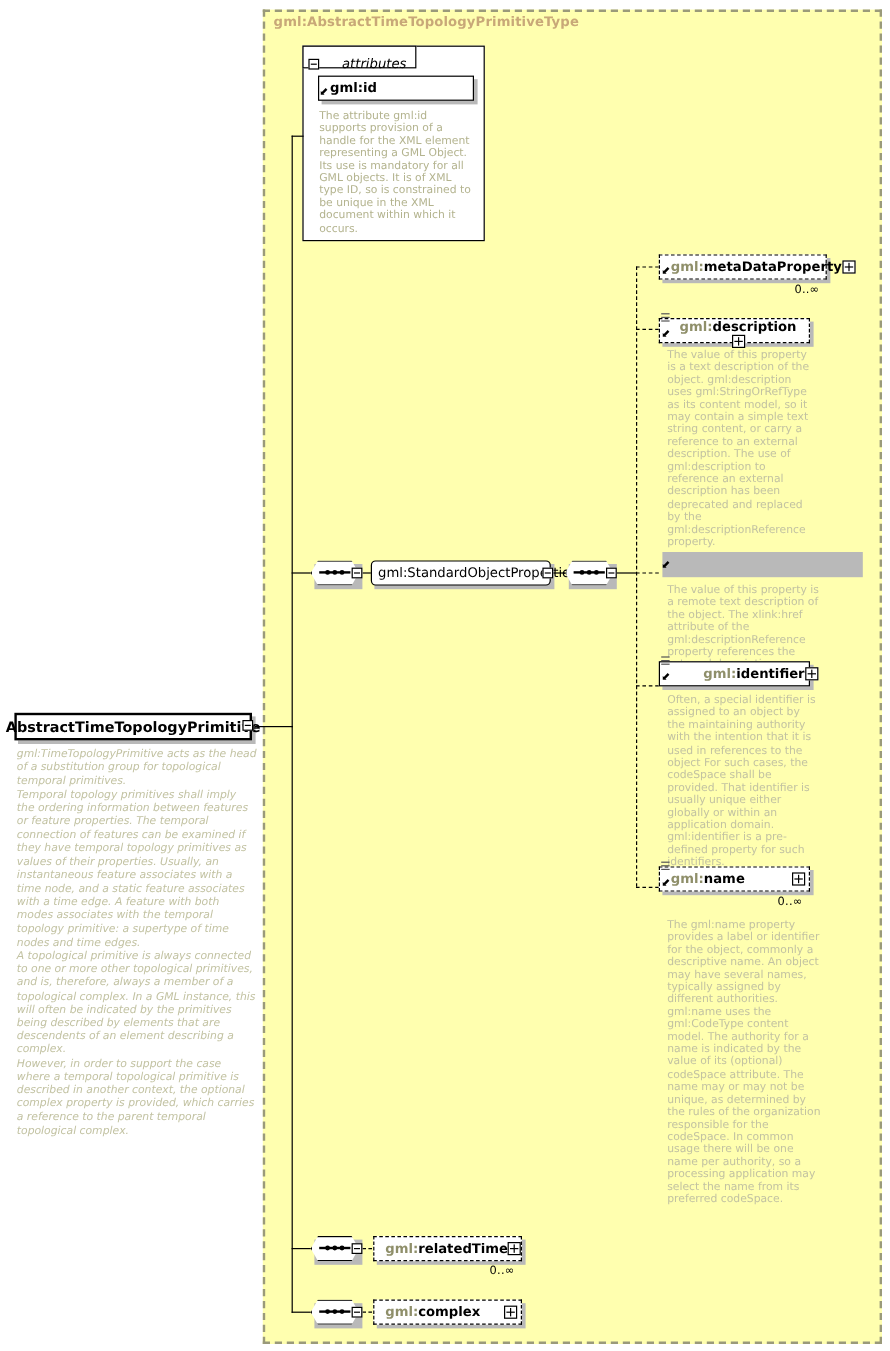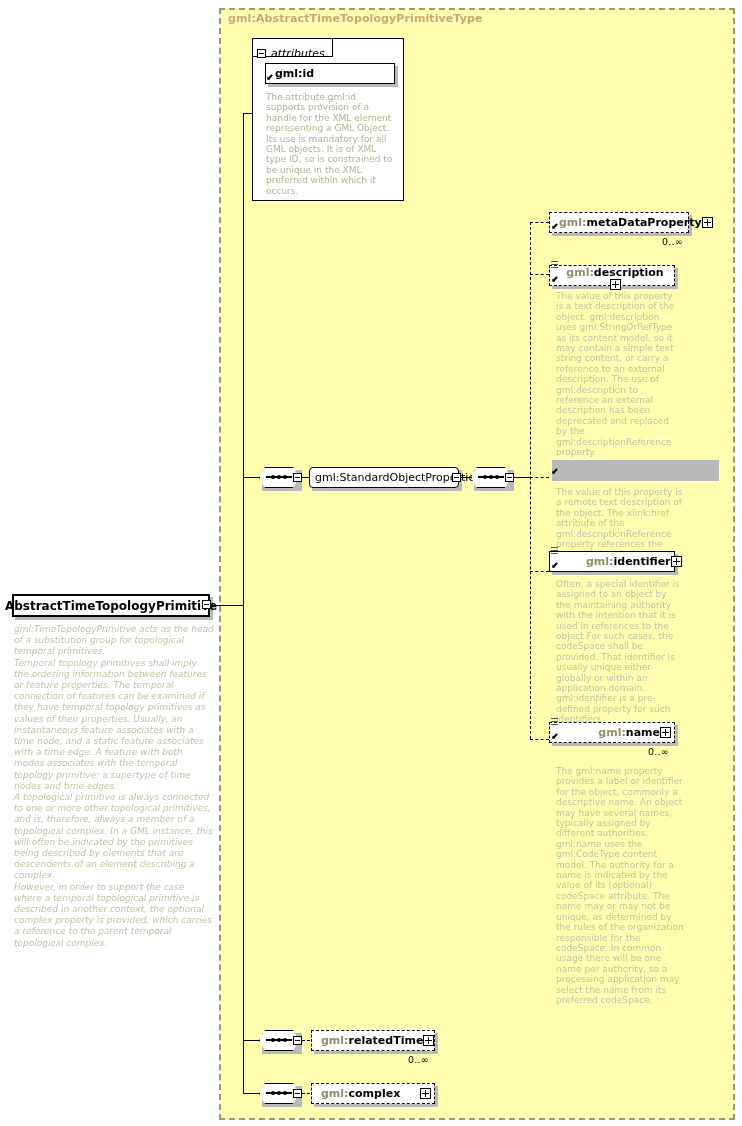--- a/index.html
+++ b/index.html
@@ -56,21 +56,21 @@
     position: absolute;
     left: 252px;
     top: 38px;
     height: 19px;
     padding: 12px 7px 0 4px;
     background: #ffffff;
     border: 1px solid #000000;
     box-sizing: border-box;
     display: flex;
     align-items: center;
-    gap: 5px;
+    gap: 19px;
     z-index: 4;
   }
   .attr-tab .lbl {
     font-size: 11px;
     font-style: italic;
     color: #000;
     white-space: nowrap;
   }
   .minus-box {
     width: 9px; height: 9px;
@@ -318,21 +318,21 @@
   <div class="attr-tab">
     <span class="minus-box"></span>
     <span class="lbl">attributes</span>
   </div>
 
   <div class="shadow" style="left:268px; top:66px; width:130px; height:21px;"></div>
   <div class="attr-elem">
     <span class="nm">gml:id</span>
   </div>
   <span class="arr" style="left:266px; top:73px;">⬋</span>
-  <div class="attr-doc">The attribute gml:id supports provision of a handle for the XML element representing a GML Object. Its use is mandatory for all GML objects. It is of XML type ID, so is constrained to be unique in the XML preferred within which it occurs.</div>
+  <div class="attr-doc">The attribute gml:id supports provision of a handle for the XML element representing a GML Object. Its use is mandatory for all GML objects. It is of XML type ID, so is constrained to be unique in the XML document within which it occurs.</div>
 
   <div class="shadow" style="left:15px; top:597px; width:198px; height:23px;"></div>
   <div class="root-box">
     <span class="nm">AbstractTimeTopologyPrimitive</span>
   </div>
   <span class="minus-box root-toggle"></span>
   <div class="root-doc" style="white-space:pre-line;font-style:italic;">gml:TimeTopologyPrimitive acts as the head of a substitution group for topological temporal primitives.
 Temporal topology primitives shall imply the ordering information between features or feature properties. The temporal connection of features can be examined if they have temporal topology primitives as values of their properties. Usually, an instantaneous feature associates with a time node, and a static feature associates with a time edge.  A feature with both modes associates with the temporal topology primitive: a supertype of time nodes and time edges.
 A topological primitive is always connected to one or more other topological primitives, and is, therefore, always a member of a topological complex. In a GML instance, this will often be indicated by the primitives being described by elements that are descendents of an element describing a complex.
 However, in order to support the case where a temporal topological primitive is described in another context, the optional complex property is provided, which carries a reference to the parent temporal topological complex.</div>
@@ -418,21 +418,21 @@
   </div>
   <div class="tic" style="left:551px; top:547px;">
     <i style="top:0;"></i>
       <i style="top:3px;"></i>
       <i style="top:6px;"></i>
   </div>
   <span class="arr" style="left:551px; top:561px;">⬋</span>
   <div class="el-doc" style="left:556px; top:579px; width:128px;">Often, a special identifier is assigned to an object by the maintaining authority with the intention that it is used in references to the object For such cases, the codeSpace shall be provided. That identifier is usually unique either globally or within an application domain. gml:identifier is a pre-defined property for such identifiers.</div>
 
   <div class="shadow" style="left:552px; top:725px; width:126px; height:21px;"></div>
-  <div class="el" style="left:549px; top:722px; width:126px;justify-content:flex-end;">
+  <div class="el" style="left:549px; top:722px; width:126px;">
     <span class="nm"><span class="ns">gml:</span>name</span>
     <span class="plus-box"></span>
   </div>
   <div class="tic" style="left:551px; top:718px;">
     <i style="top:0;"></i>
       <i style="top:3px;"></i>
       <i style="top:6px;"></i>
   </div>
   <span class="arr" style="left:551px; top:732px;">⬋</span>
   <div class="card" style="left:648px; top:746px;">0..∞</div>

